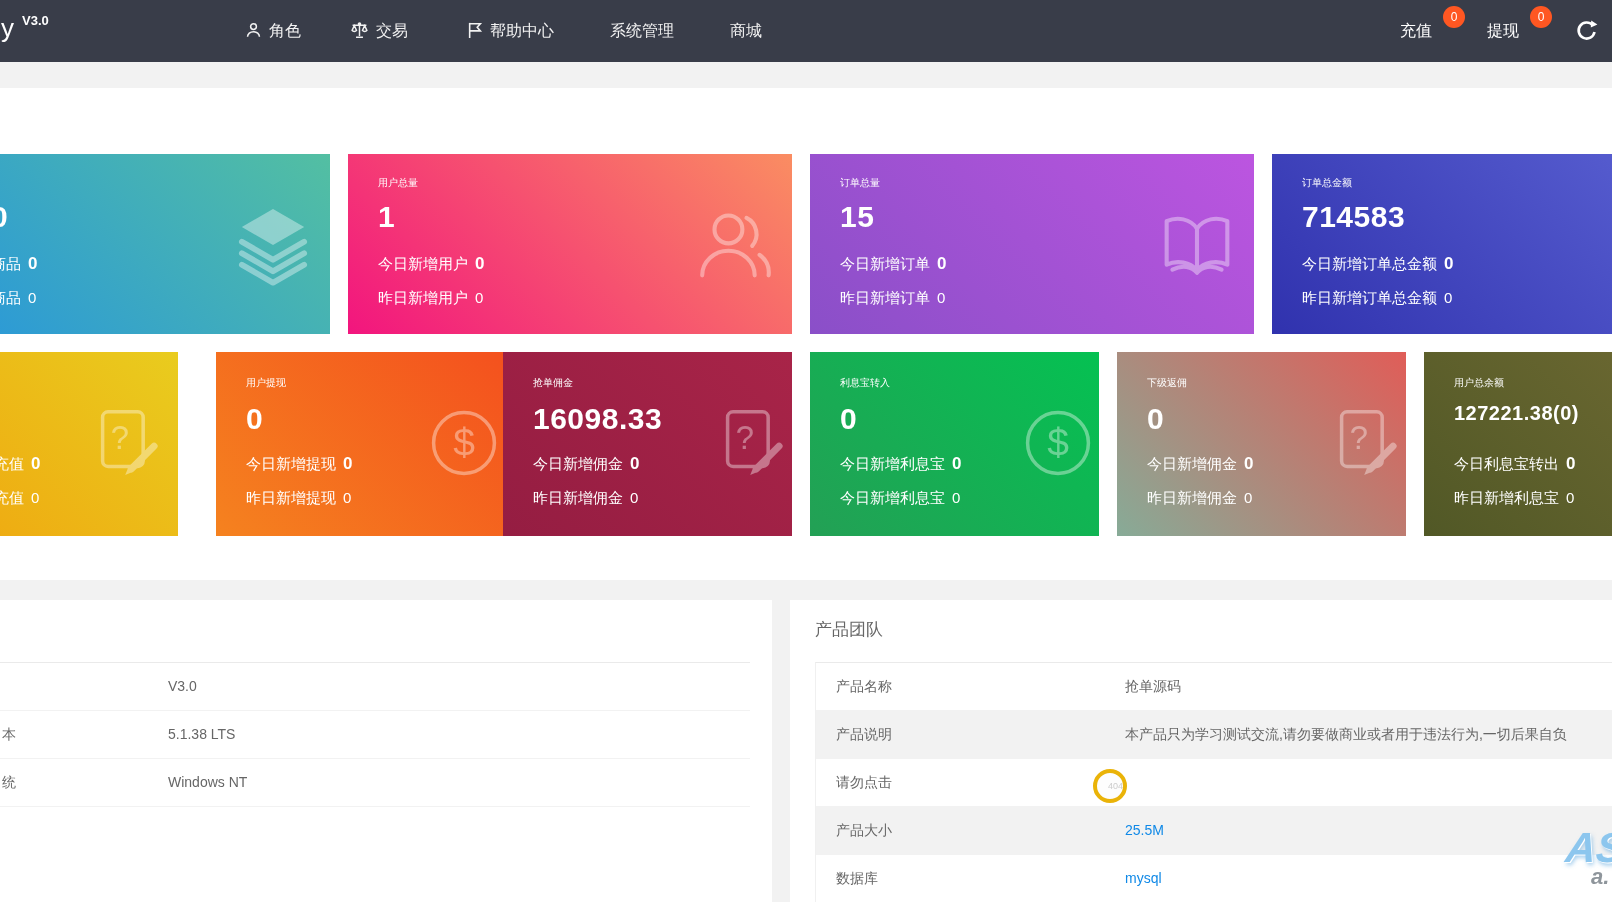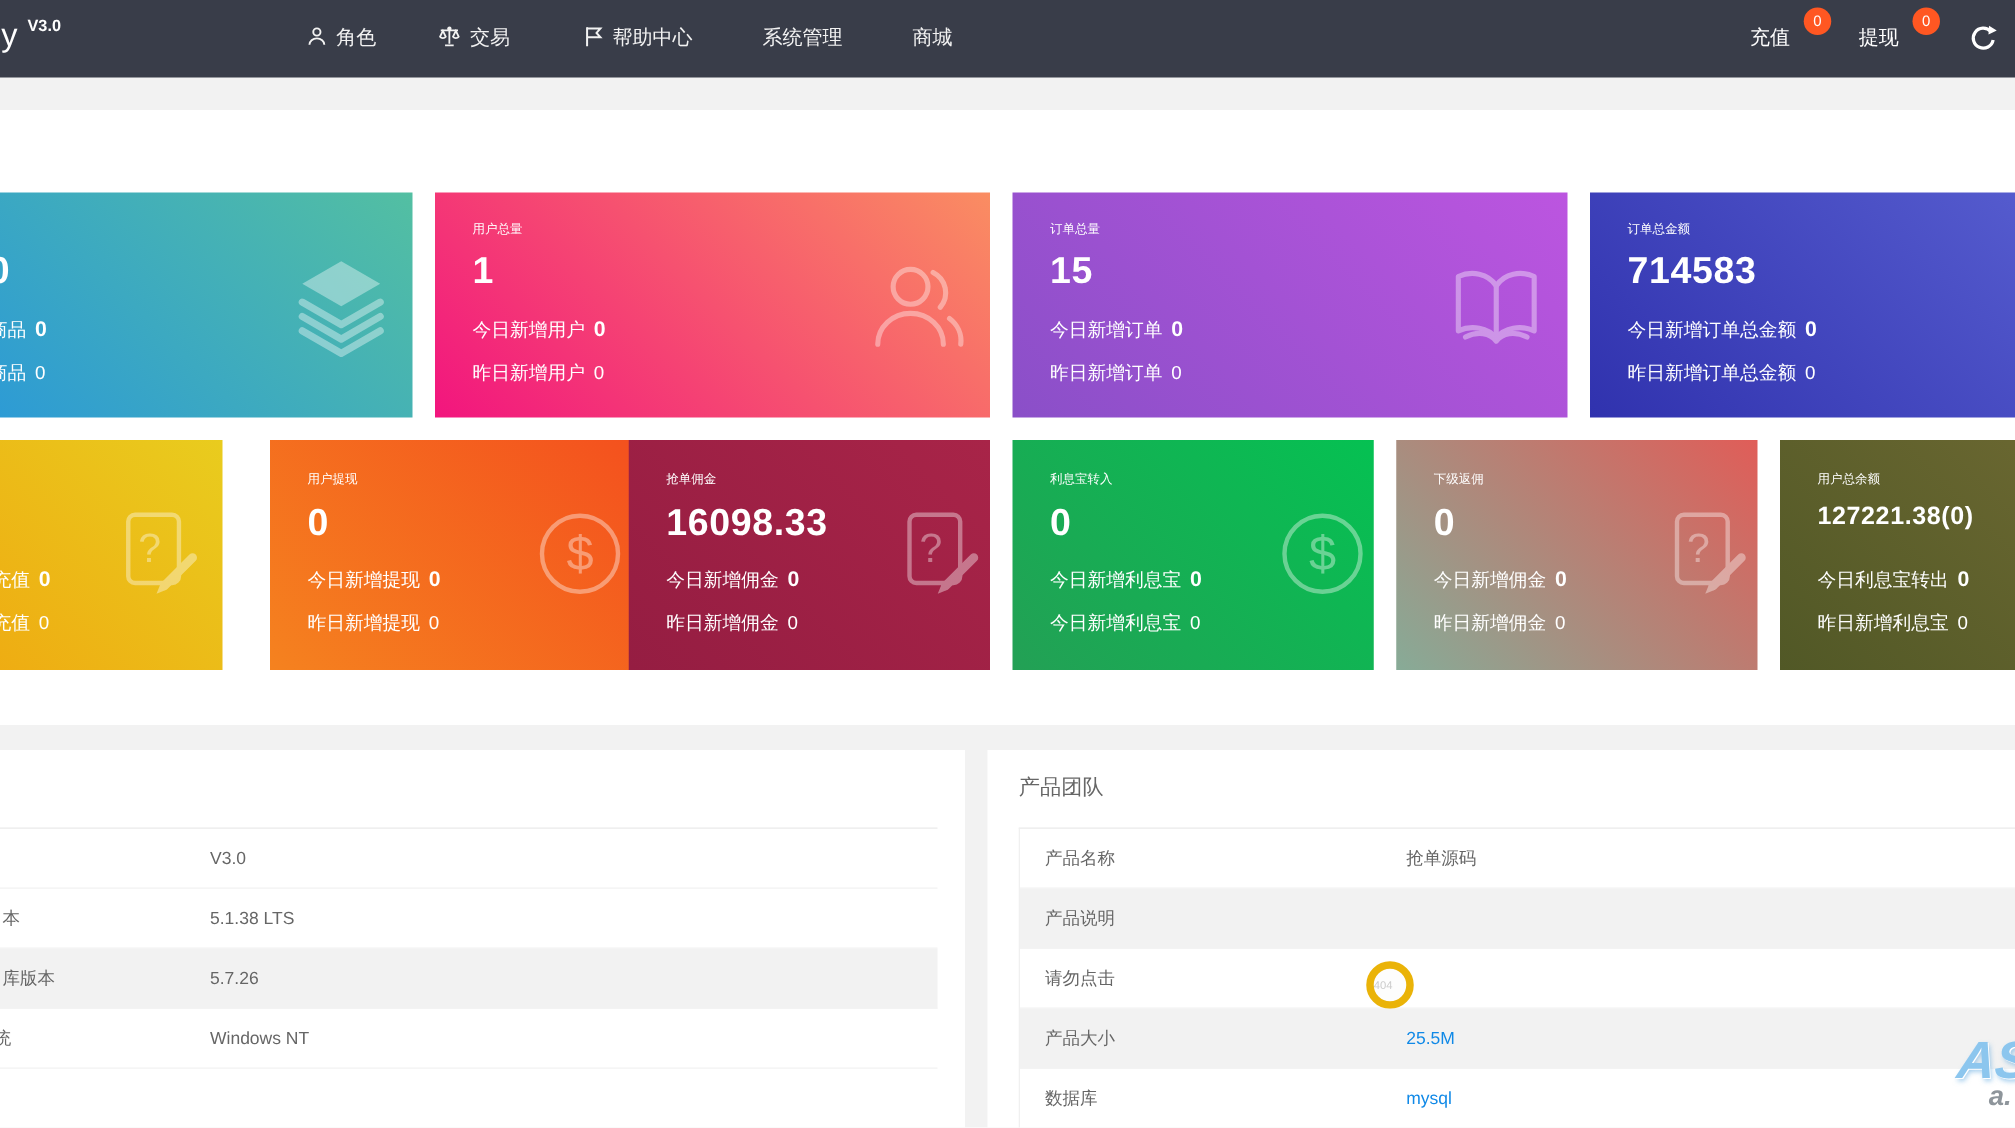--- a/index.html
+++ b/index.html
@@ -46,22 +46,22 @@
   .sys-table{top:62px;left:0;width:750px;}
   .prod-table{top:62px;left:25px;width:860px;border-left:1px solid #f0f0f0;}
   .trow{position:relative;height:47px;line-height:47px;font-size:14px;color:#666;border-bottom:1px solid #f2f2f2;}
   .trow.zebra{background:#f2f2f2;}
   .t-lbl{position:absolute;left:2px;white-space:nowrap;}
   .prod-table .t-lbl{left:20px;}
   .sys-table .trow:nth-child(4) .t-lbl{margin-left:-7px;}
   .t-val{position:absolute;left:168px;white-space:nowrap;}
   .prod-table .t-val{left:277px;margin-left:32px;}
   .t-link{color:#1089e7;cursor:pointer;text-decoration:none;}
-  .badge-404{position:absolute;left:277px;top:10px;width:26px;height:26px;border:6px solid #eab308;
-             border-radius:50%;color:#ccc;font-size:9px;line-height:26px;text-align:left;cursor:pointer;background:#fdfdfd;}
+  .badge-404{position:absolute;left:277px;top:10px;width:26px;height:26px;border:4px solid #eab308;
+             border-radius:50%;color:#ccc;font-size:9px;line-height:26px;text-align:right;cursor:pointer;background:#fdfdfd;}
   
   .wm1{position:absolute;left:1566px;top:824px;font-size:42px;font-style:italic;font-weight:900;
        color:#8cc6ee;transform:skewX(-6deg);text-shadow:1px 1px 0 #fff,2px 3px 4px rgba(80,160,220,.55);z-index:5;}
   .wm2{position:absolute;left:1591px;top:864px;font-size:22px;font-style:italic;font-weight:bold;color:#8e959b;z-index:5;}
   svg{display:block;}
   .c-icon svg{width:100%;height:100%;}
 </style>
 </head>
 <body>
 
@@ -252,40 +252,37 @@
 <div class="panel panel-left">
   <div class="info-table sys-table">
     <div class="trow">
       <span class="t-lbl"></span>
       <span class="t-val">V3.0</span>
     </div>
     <div class="trow">
       <span class="t-lbl">本</span>
       <span class="t-val">5.1.38 LTS</span>
     </div>
-    <div class="trow zebra">
-      <span class="t-lbl">库版本</span>
-      <span class="t-val">5.7.26</span>
-    </div>
     <div class="trow">
       <span class="t-lbl">统</span>
       <span class="t-val">Windows NT</span>
     </div>
   </div>
 </div>
 
 <div class="panel panel-right">
   <div class="panel-title">产品团队</div>
   <div class="info-table prod-table">
     <div class="trow">
       <span class="t-lbl">产品名称</span>
       <span class="t-val">抢单源码</span>
     </div>
     <div class="trow zebra">
       <span class="t-lbl">产品说明</span>
+      <span class="t-val">本产品只为学习测试交流,请勿要做商业或者用于违法行为,一切后果自负</span>
     </div>
     <div class="trow">
       <span class="t-lbl">请勿点击</span>
       <span class="badge-404">404</span>
     </div>
     <div class="trow zebra">
       <span class="t-lbl">产品大小</span>
       <span class="t-val t-link">25.5M</span>
     </div>
     <div class="trow">

